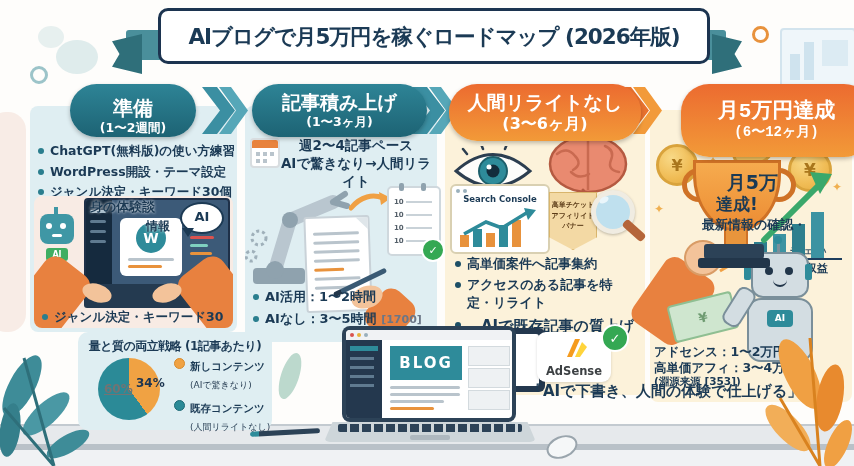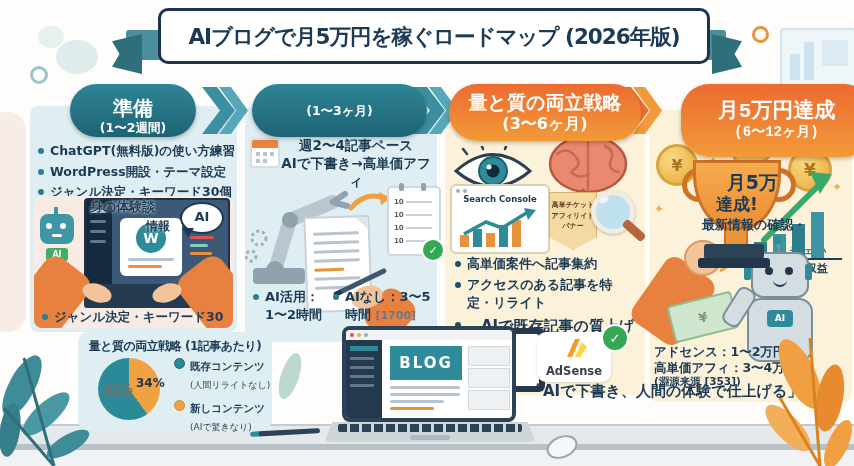--- a/index.html
+++ b/index.html
@@ -147,21 +147,21 @@
     <div class="abs" style="left:5px;top:32px;width:26px;height:26px;background:#fff;border:2px solid #d8dde0;border-radius:4px;overflow:hidden;">
       <div class="abs" style="left:0;top:0;width:26px;height:8px;background:#e8823c;"></div>
       <div class="abs" style="left:4px;top:12px;width:4px;height:4px;background:#b9c4cc;"></div>
       <div class="abs" style="left:11px;top:12px;width:4px;height:4px;background:#b9c4cc;"></div>
       <div class="abs" style="left:18px;top:12px;width:4px;height:4px;background:#b9c4cc;"></div>
       <div class="abs" style="left:4px;top:19px;width:4px;height:4px;background:#b9c4cc;"></div>
       <div class="abs" style="left:11px;top:19px;width:4px;height:4px;background:#b9c4cc;"></div>
     </div>
     <div class="abs nv" style="left:32px;top:30px;width:158px;text-align:center;font-size:13.5px;line-height:1.35;">
       <div>週2〜4記事ペース</div>
-      <div>AIで下書き→高単価アフィ</div>
+      <div>AIで驚きなり→人間リライト</div>
     </div>
 
     <svg class="abs" style="left:0px;top:66px;" width="120" height="116" viewBox="0 0 120 116">
       <rect x="8" y="96" width="52" height="16" rx="4" fill="#8fa2ae"></rect>
       <path d="M30,98 L45,48 L88,30" stroke="#b9c6cf" stroke-width="14" fill="none" stroke-linecap="round" stroke-linejoin="round"></path>
       <circle cx="30" cy="98" r="9" fill="#8fa2ae"></circle>
         <circle cx="45" cy="48" r="8" fill="#8fa2ae"></circle>
       <path d="M88,30 l12,-8 M88,30 l14,4" stroke="#8fa2ae" stroke-width="6" stroke-linecap="round"></path>
       <circle cx="14" cy="66" r="7" fill="none" stroke="#9fb0ba" stroke-width="3" stroke-dasharray="3 3"></circle>
       <circle cx="6" cy="84" r="5" fill="none" stroke="#9fb0ba" stroke-width="3" stroke-dasharray="3 3"></circle>
@@ -191,32 +191,33 @@
       </div>
     </div>
     <div class="checkc abs" style="left:176px;top:132px;width:20px;height:20px;font-size:11px;">
         <span>✓</span>
       </div>
     <div class="abs" style="left:92px;top:166px;width:100px;height:50px;">
       <div class="abs" style="left:30px;top:22px;width:46px;height:40px;background:#e8813f;border-radius:12px;transform:rotate(-48deg);"></div>
       <div class="abs" style="left:14px;top:14px;width:32px;height:22px;background:#f3c39a;border-radius:50%;transform:rotate(-18deg);"></div>
       <div class="abs" style="left:-6px;top:8px;width:58px;height:5px;background:linear-gradient(90deg,#22364a 0 8px,#3a5a74 8px);border-radius:3px;transform:rotate(-26deg);"></div>
     </div>
-    <div class="abs" style="left:8px;top:182px;display:flex;flex-direction:row;gap:4px;">
+    <div class="abs" style="left:8px;top:182px;display:flex;flex-direction:column;gap:4px;">
       <div class="bl" style="font-size:13px;">
           <span class="dot"></span>
           <span>AI活用：1〜2時間</span>
         </div>
       <div class="bl" style="font-size:13px;">
           <span class="dot"></span>
           <span><span>AIなし：3〜5時間</span> <span class="ref">[1700]</span></span>
         </div>
     </div>
   </div>
   <div class="pill teal-pill" style="left:252px;top:84px;width:175px;height:53px;">
+    <div class="p1">記事積み上げ</div>
     <div class="p2">(1〜3ヶ月)</div>
   </div>
 
   <div class="panel cream-panel" style="left:445px;top:110px;width:200px;height:285px;">
     <svg class="abs" style="left:8px;top:36px;" width="80" height="50" viewBox="0 0 80 50">
       <path d="M3,25 Q40,-8 77,25 Q40,56 3,25 Z" fill="#fdfdfb" stroke="#2c3e50" stroke-width="3"></path>
       <circle cx="40" cy="25" r="14" fill="#2e8b9a" stroke="#1d5f6b" stroke-width="2"></circle>
       <circle cx="40" cy="25" r="6.5" fill="#132c3c"></circle>
       <circle cx="36" cy="21" r="2.5" fill="#fff"></circle>
       <path d="M14,8 l-4,-5 M30,3 l-2,-5 M52,3 l2,-5" stroke="#2c3e50" stroke-width="2.5" stroke-linecap="round"></path>
@@ -281,21 +282,21 @@
         <polygon points="4,22 12,4 17,4 9,22" fill="#f59b1e"></polygon>
         <polygon points="12,22 19,7 24,12 17,22" fill="#ffd43b"></polygon>
       </svg>
       <div class="abs" style="left:0;bottom:4px;width:74px;text-align:center;font-size:11.5px;color:#3c4043;font-weight:bold;"><span>AdSense</span></div>
     </div>
     <div class="checkc abs" style="left:156px;top:214px;width:24px;height:24px;font-size:13px;">
         <span>✓</span>
       </div>
   </div>
   <div class="pill orange-pill" style="left:449px;top:84px;width:192px;height:57px;">
-    <div class="p1">量と質の両立戦略</div>
+    <div class="p1">人間リライトなし</div>
     <div class="p2" style="font-size:16px;">(3〜6ヶ月)</div>
   </div>
 
   <div class="panel cream-panel" style="left:650px;top:110px;width:202px;height:292px;">
     <div class="coin abs" style="left:6px;top:34px;width:36px;height:36px;font-size:16px;">
         <span>¥</span>
       </div>
     <div class="coin abs" style="left:138px;top:38px;width:38px;height:38px;font-size:17px;">
         <span>¥</span>
       </div>
@@ -374,26 +375,26 @@
 
   <div class="abs nv" style="left:528px;top:382px;font-size:15px;z-index:4;"><span>「AIで下書き、人間の体験で仕上げる」</span></div>
 
   <div class="panel blue-panel" style="left:78px;top:332px;width:194px;height:98px;border-radius:10px;z-index:3;">
     <div class="abs nv" style="left:0;top:6px;width:194px;text-align:center;font-size:12px;letter-spacing:-0.5px;"><span>量と質の両立戦略 (1記事あたり)</span></div>
     <div class="abs" style="left:20px;top:26px;width:62px;height:62px;border-radius:50%;background:conic-gradient(from 0deg,#f0a243 0 144deg,#2b8a97 144deg 360deg);"></div>
     <div class="abs" style="left:26px;top:50px;font-size:12px;font-weight:bold;color:#737373;text-decoration:underline;"><span>60%</span></div>
     <div class="abs" style="left:58px;top:44px;font-size:12px;font-weight:bold;color:#1c3450;"><span>34%</span></div>
     <div class="abs" style="left:96px;top:24px;display:flex;flex-direction:column;gap:5px;">
       <div style="display:flex;gap:5px;">
+        <span class="legend-dot" style="background:#f0a243;border:1px solid #d98a2a;"></span>
+        <span style="line-height:1.15;"><span class="nv" style="font-size:10.5px;">新しコンテンツ</span><br><span style="font-size:9px;color:#2c4257;">(AIで驚きなり)</span></span>
+      </div>
+      <div style="display:flex;gap:5px;">
         <span class="legend-dot" style="background:#2b8a97;border:1px solid #1d6a76;"></span>
         <span style="line-height:1.15;"><span class="nv" style="font-size:10.5px;">既存コンテンツ</span><br><span style="font-size:9px;color:#2c4257;">(人間リライトなし)</span></span>
-      </div>
-      <div style="display:flex;gap:5px;">
-        <span class="legend-dot" style="background:#f0a243;border:1px solid #d98a2a;"></span>
-        <span style="line-height:1.15;"><span class="nv" style="font-size:10.5px;">新しコンテンツ</span><br><span style="font-size:9px;color:#2c4257;">(AIで驚きなり)</span></span>
       </div>
     </div>
   </div>
 
   <div class="abs" style="left:324px;top:326px;width:212px;height:116px;z-index:3;">
     <div class="abs" style="left:18px;top:0;width:174px;height:96px;background:#2c4257;border-radius:8px;padding:4px;box-sizing:border-box;">
       <div style="position:relative;width:100%;height:100%;background:#fff;border-radius:4px;overflow:hidden;">
         <div class="abs" style="left:0;top:0;width:100%;height:10px;background:#f0f2f4;">
           <div class="abs" style="left:4px;top:3px;width:4px;height:4px;border-radius:50%;background:#d9534f;"></div>
           <div class="abs" style="left:11px;top:3px;width:4px;height:4px;border-radius:50%;background:#e8b339;"></div>

